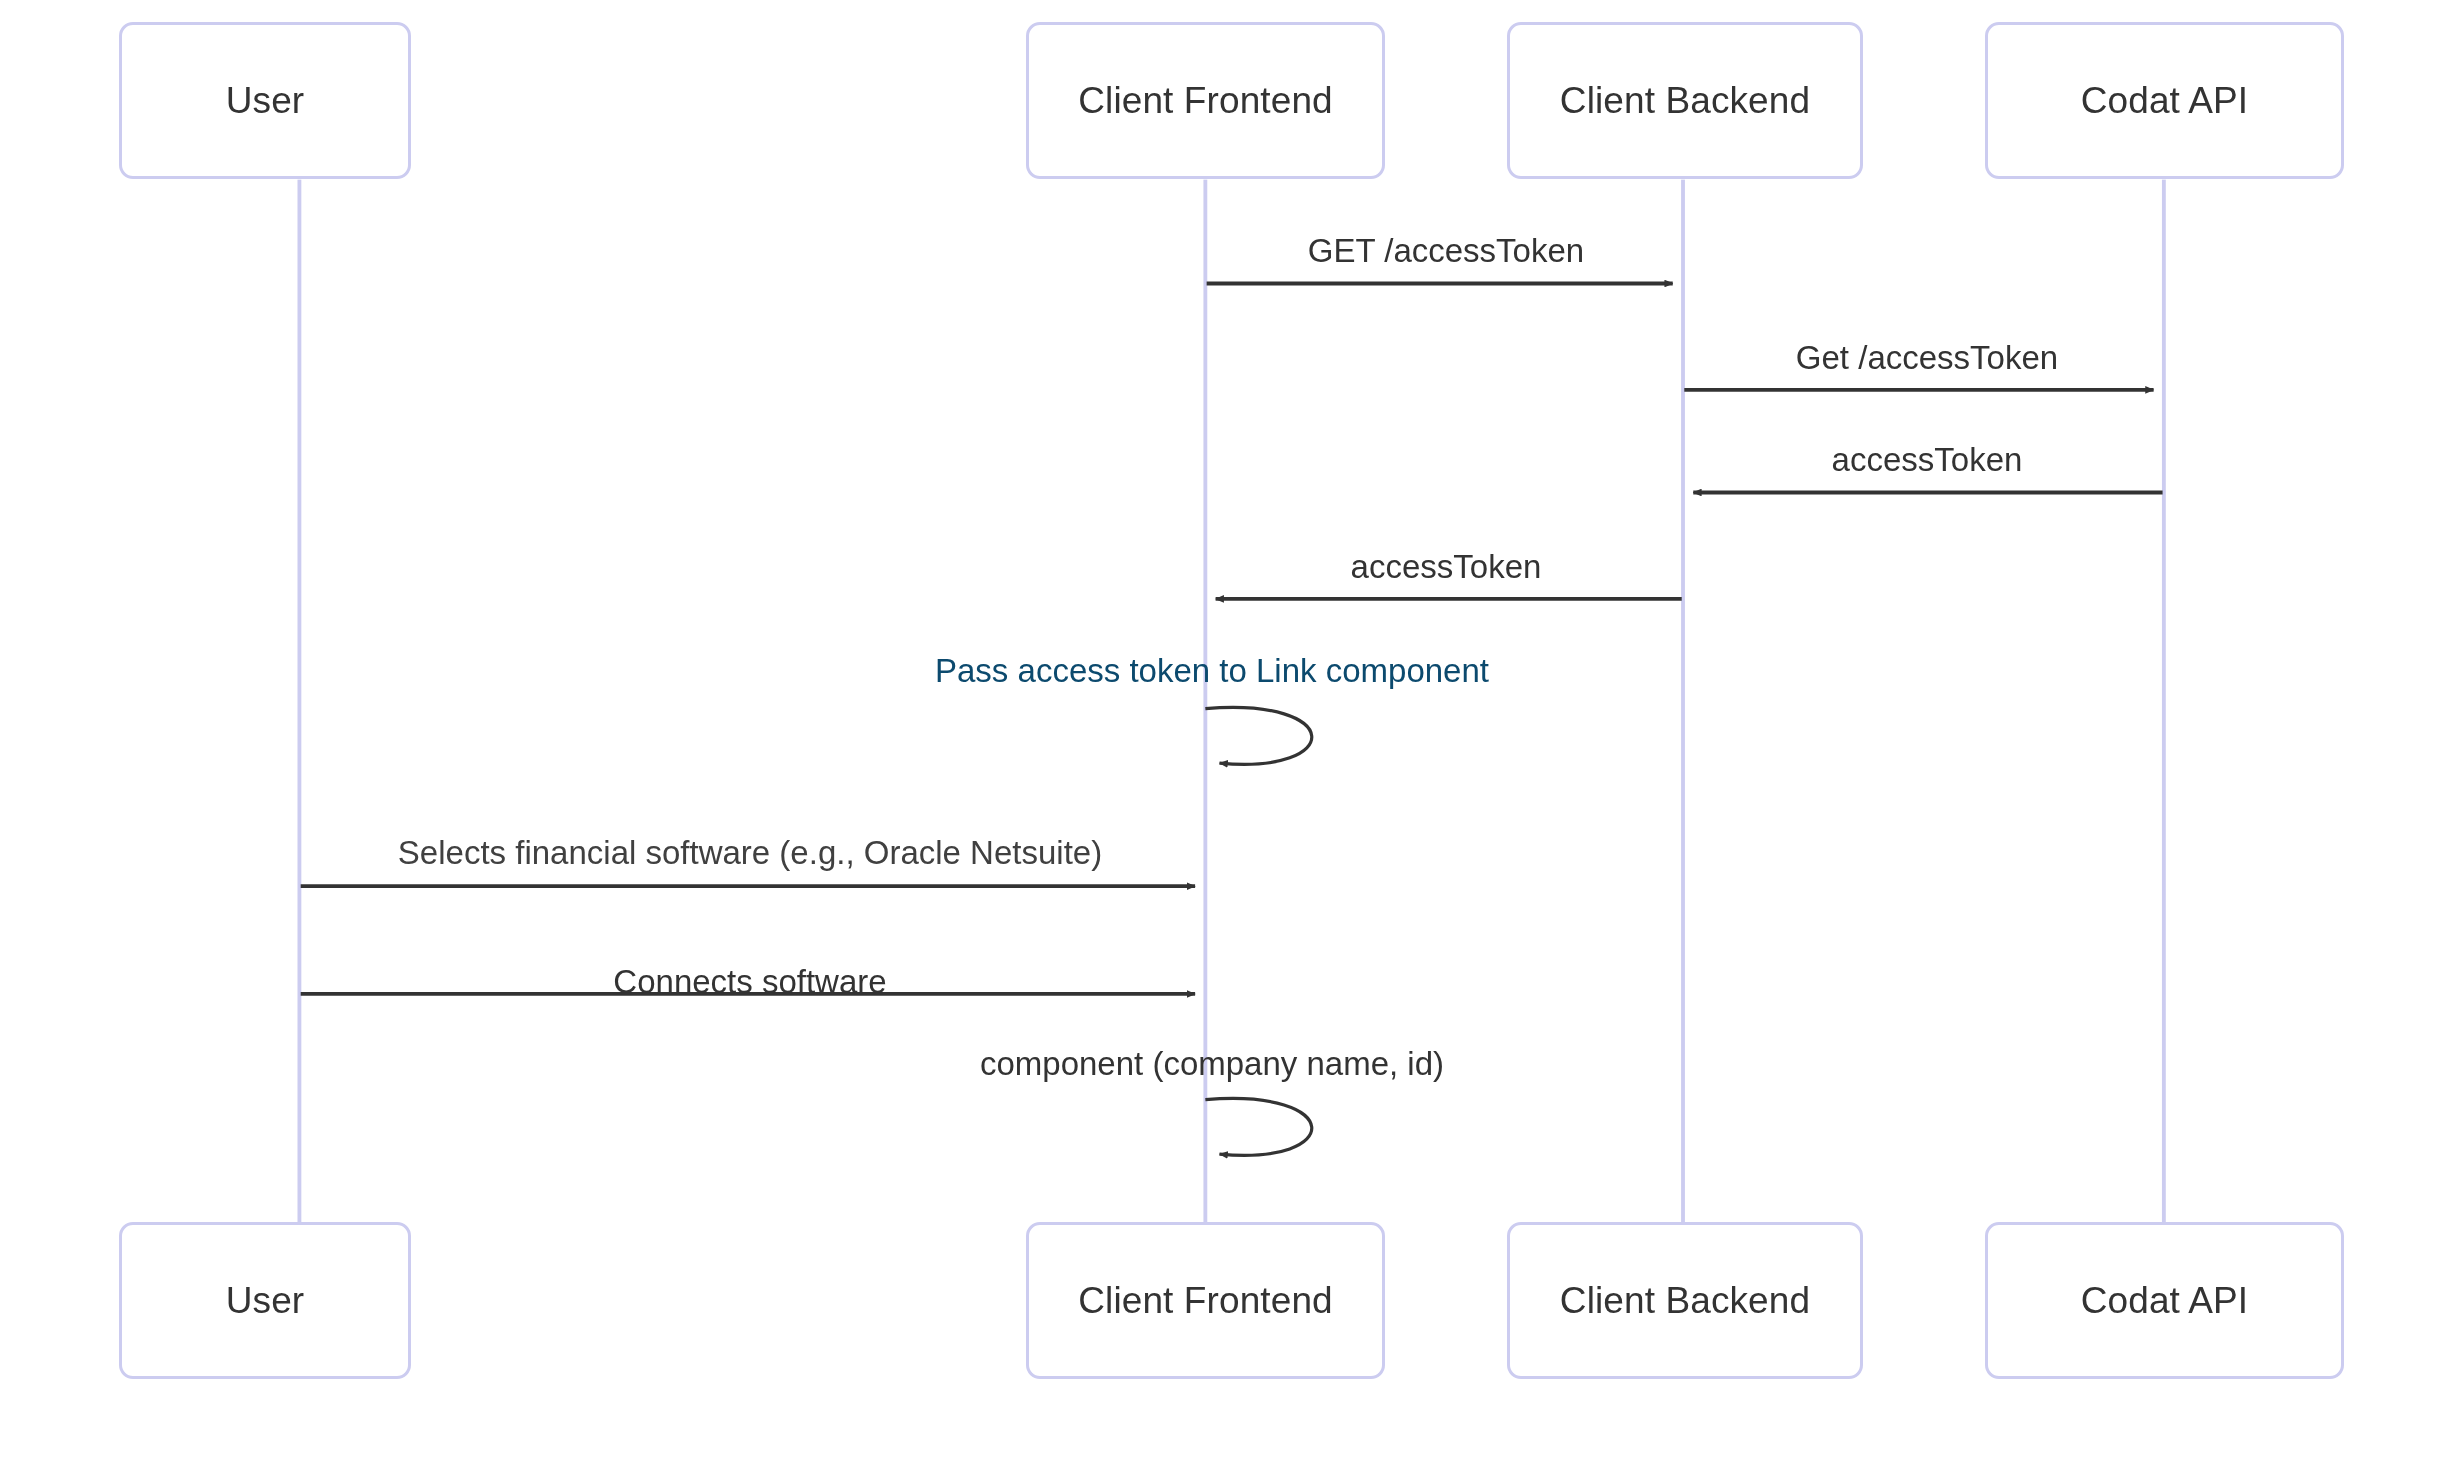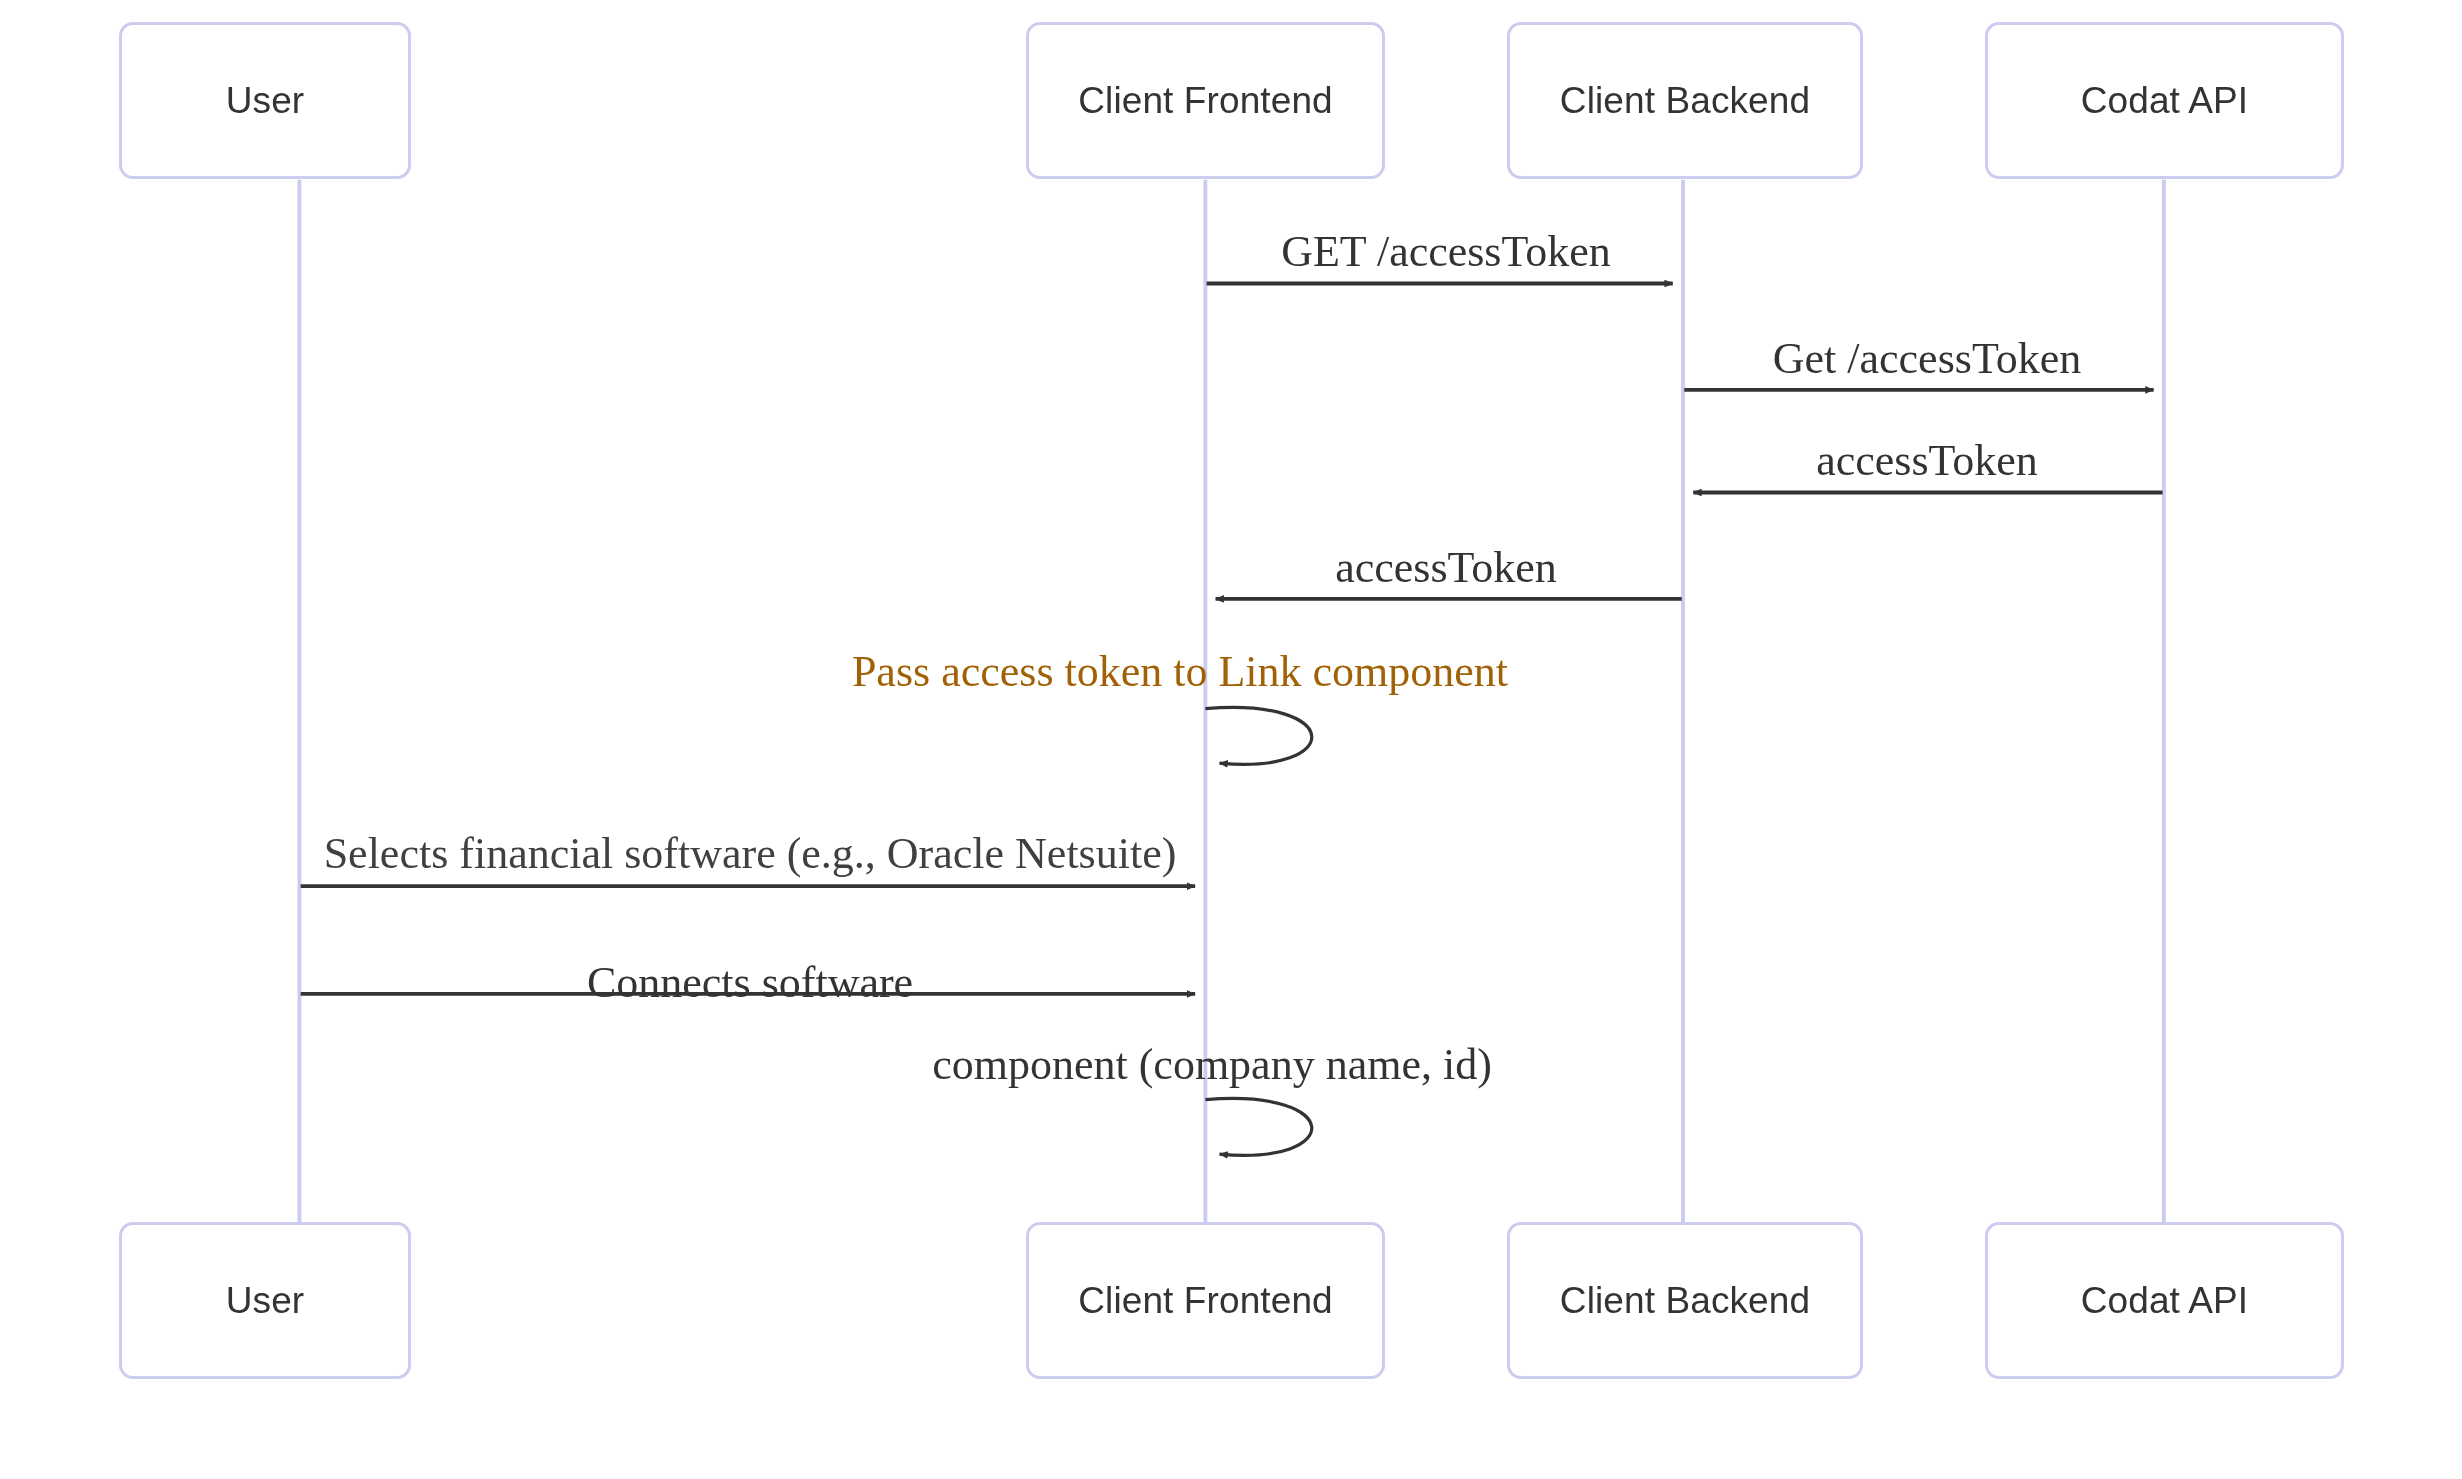--- a/index.html
+++ b/index.html
@@ -39,22 +39,22 @@
   .actor-label {
     font-family: "Liberation Sans", sans-serif;
     font-size: 37px;
     color: #333333;
     line-height: 1;
     white-space: nowrap;
     letter-spacing: 0.1px;
   }
   .msg-label {
     position: absolute;
-    font-family: Liberation Serif, serif;
-    font-size: 44px;
+    font-family: Liberation Sans, sans-serif;
+    font-size: 33px;
     color: #333333;
     white-space: nowrap;
     transform: translate(-50%, -50%);
     z-index: 4;
     background: transparent;
   }
 </style>
 </head>
 <body>
 
@@ -110,20 +110,20 @@
       </div>
       <div class="actor-box" style="left: 1985px; top: 1222px; width: 359px; height: 157px; border-color: rgb(204, 204, 240); background: rgb(255, 255, 255);">
         <span class="actor-label" style="color: rgb(51, 51, 51);">Codat API</span>
       </div>
     </div>
   <div id="message-labels">
       <div class="msg-label" style="left: 1446px; top: 251px; color: rgb(51, 51, 51);">GET /accessToken</div>
       <div class="msg-label" style="left: 1927px; top: 358px; color: rgb(51, 51, 51);">Get /accessToken</div>
       <div class="msg-label" style="left: 1927px; top: 460px; color: rgb(51, 51, 51);">accessToken</div>
       <div class="msg-label" style="left: 1446px; top: 567px; color: rgb(51, 51, 51);">accessToken</div>
-      <div class="msg-label" style="left: 1180px; top: 671px; color: #a16207;">Pass access token to Link component</div>
+      <div class="msg-label" style="left: 1212px; top: 671px; color: #0c4a6e;">Pass access token to Link component</div>
       <div class="msg-label" style="left: 750px; top: 853px; color: #404040;">Selects financial software (e.g., Oracle Netsuite)</div>
       <div class="msg-label" style="left: 750px; top: 982px; color: rgb(51, 51, 51);">Connects software</div>
       <div class="msg-label" style="left: 1212px; top: 1064px; color: rgb(51, 51, 51);">component (company name, id)</div>
     </div>
 
 </div>
 
 
 </body></html>

